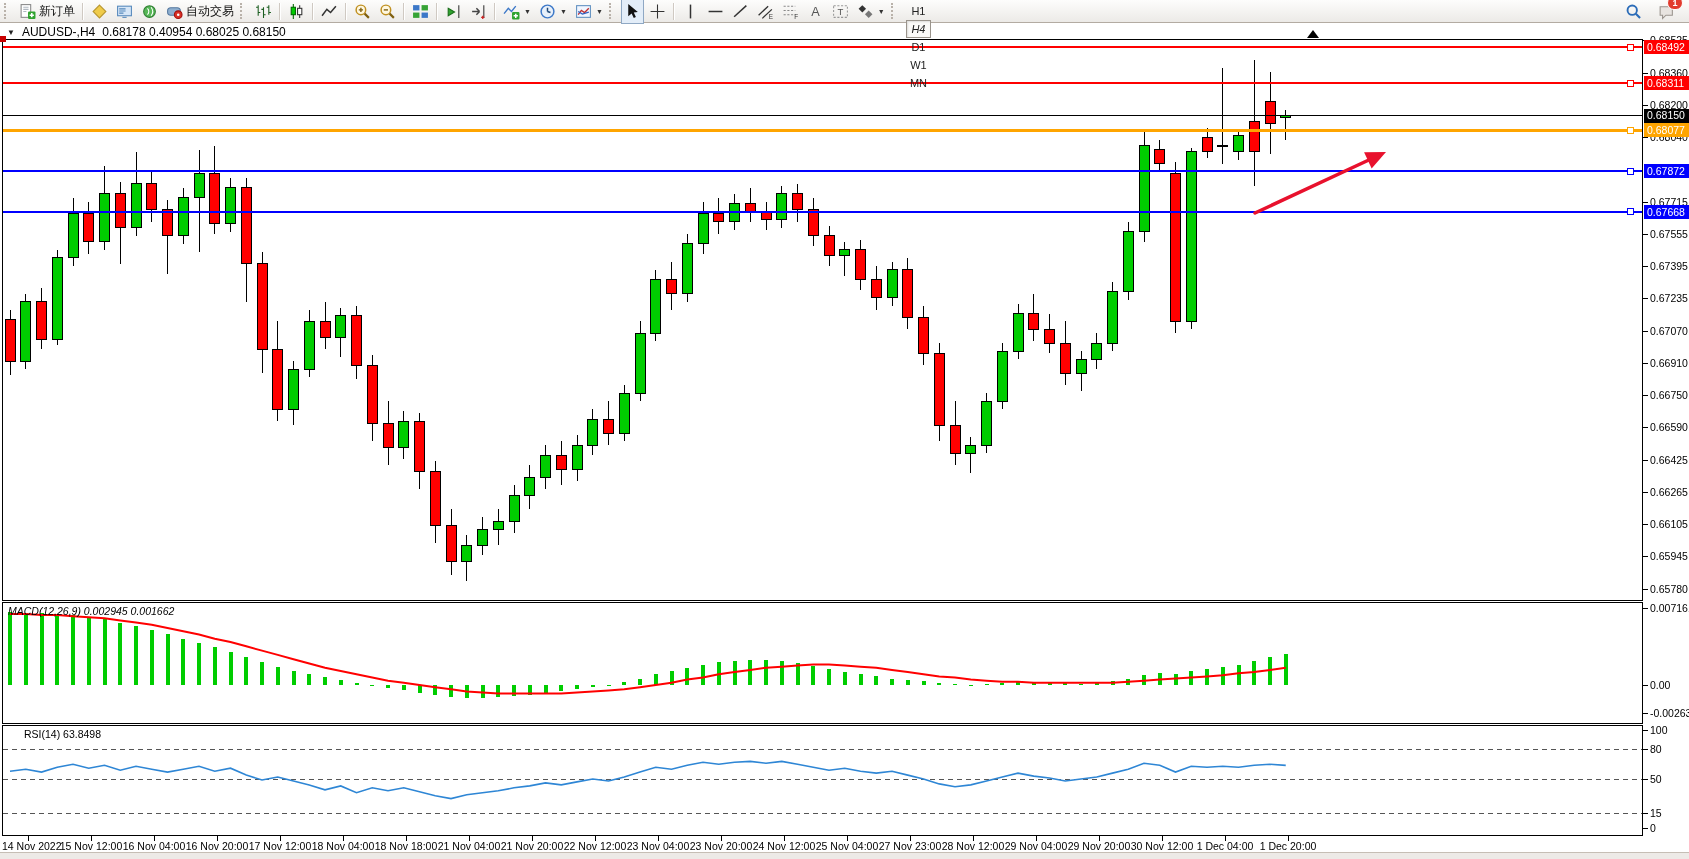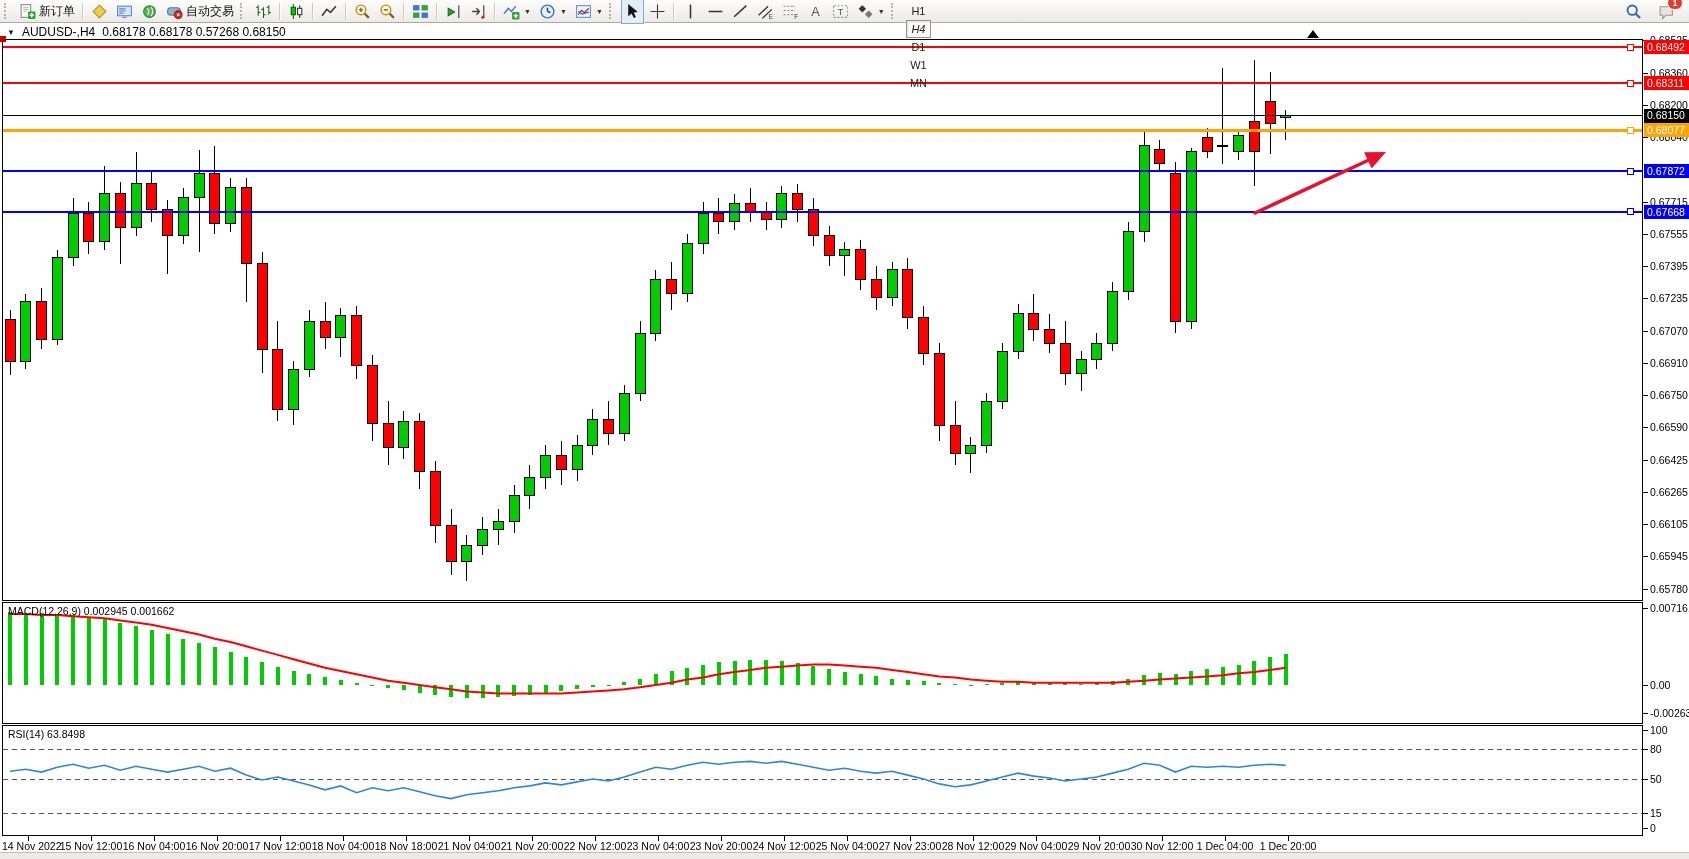--- a/index.html
+++ b/index.html
@@ -641,21 +641,21 @@
         <line x1="1225" y1="836" x2="1225" y2="841" stroke="#000" shape-rendering="crispEdges"></line>
         <text x="1225" y="850" fill="#000" text-anchor="middle" font-family="&quot;Liberation Sans&quot;,sans-serif" font-size="10.5">1 Dec 04:00</text>
         <line x1="1288" y1="836" x2="1288" y2="841" stroke="#000" shape-rendering="crispEdges"></line>
         <text x="1288" y="850" fill="#000" text-anchor="middle" font-family="&quot;Liberation Sans&quot;,sans-serif" font-size="10.5">1 Dec 20:00</text>
       </g>
     </svg>
 
 <div class="chart-title">
   <span class="dd">▼</span>
   <span>AUDUSD-,H4</span>
-  <span>0.68178 0.68178 0.57268 0.68150</span>
+  <span>0.68178 0.40954 0.68025 0.68150</span>
 </div>
 <div class="red-corner"></div>
 
-<div class="panel-label" style="top:605px;left:8px;">MACD(12,26,9) 0.002945 0.001662</div>
-<div class="panel-label" style="top:728px;left:8px;">RSI(14) 63.8498</div>
+<div class="panel-label" style="top:605px;left:8px;font-style:italic;">MACD(12,26,9) 0.002945 0.001662</div>
+<div class="panel-label" style="top:728px;left:24px;">RSI(14) 63.8498</div>
 
 <div class="statusbar"></div>
 </div>
 
 </body></html>

